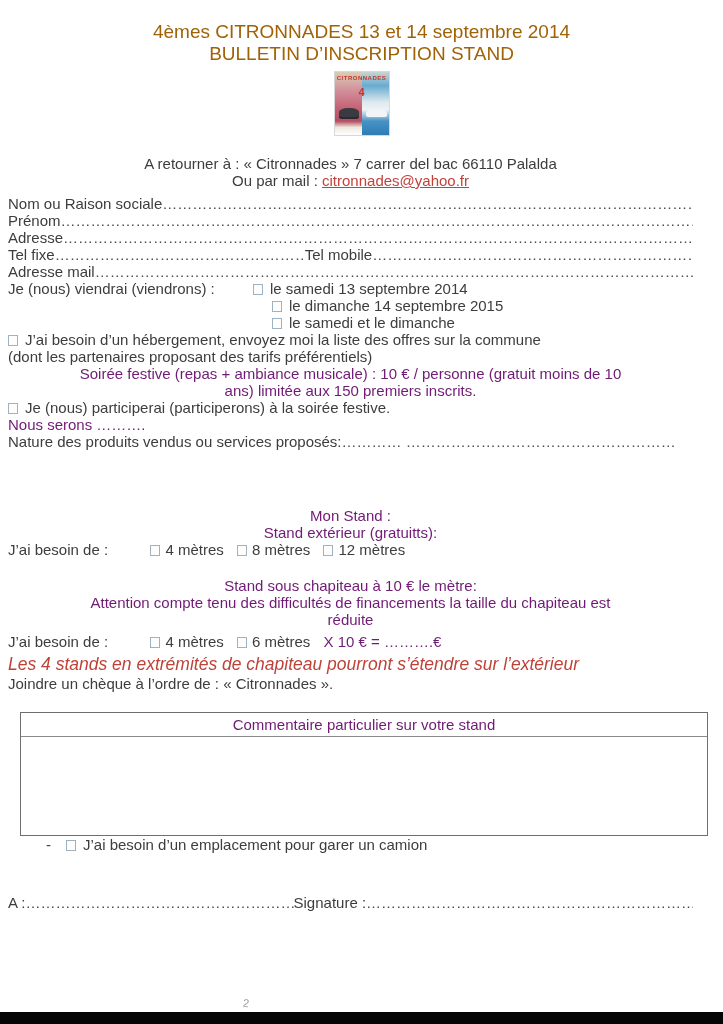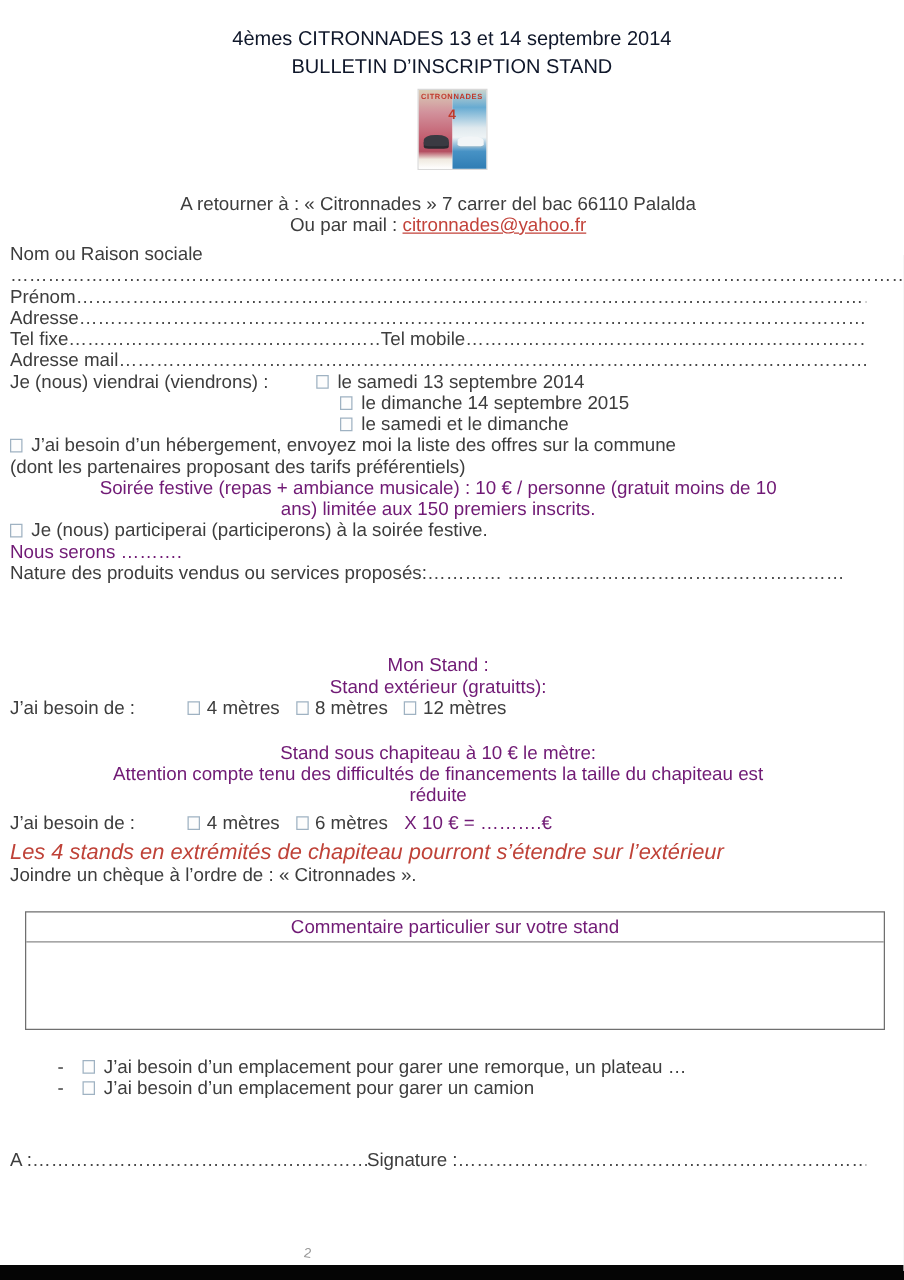--- a/index.html
+++ b/index.html
@@ -8,21 +8,21 @@
     width:723px;height:1024px;
     margin:0 auto;
     background:#ffffff;
     font-family:"Liberation Sans", sans-serif;
     color:#3d3d3d;
     font-size:15px;
     overflow:hidden;
   }
   .red{color:#701a75;}
   .center{text-align:center;}
-  .title{font-size:16px;line-height:22px;color:#0f172a;text-align:center;}
+  .title{font-size:19px;line-height:22px;color:#a16207;text-align:center;}
   .title.first{padding-top:21px;}
 
   
   .poster{position:relative;width:56px;height:65px;margin:6px auto 0 auto;display:flex;border:1px solid #d8d8d8;box-sizing:border-box;}
   .poster-left{flex:1;background:linear-gradient(180deg,#d9cdb6 0%,#d2929c 28%,#c25c6e 62%,#b44f62 78%,#efe9df 88%,#ffffff 100%);}
   .poster-right{flex:1;background:linear-gradient(180deg,#c9d4cf 0%,#67abd2 22%,#dfe9ee 48%,#eef3f5 60%,#4792c5 78%,#2f7db4 100%);}
   .poster-title{position:absolute;top:3px;left:0;width:100%;text-align:center;font-size:6px;font-weight:bold;color:#c0392b;letter-spacing:.5px;}
   .poster-num{position:absolute;top:14px;left:24px;font-size:11px;font-weight:bold;color:#c0392b;}
   .car{position:absolute;border-radius:45% 45% 20% 20%;}
   .car.old{left:4px;top:36px;width:20px;height:9px;background:#3a3a42;box-shadow:0 2px 0 #2a2a30;}
@@ -37,36 +37,36 @@
 
   .cb{display:inline-block;width:10px;height:11px;border:1px solid #9fb2c2;background:#fdfdfd;vertical-align:-1px;margin-right:7px;box-sizing:border-box;}
   .opt{margin-right:9px;}
   .opt .cb{margin-right:5px;}
   .indent-opt{margin-left:264px;}
   .gap40{display:inline-block;width:34px;}
   .bigred{font-size:17.5px;line-height:22px;color:#bf4238;padding:0 4px 0 8px;margin-top:3px;white-space:nowrap;font-style:italic;}
 
   .comment-box{
     margin:20px 15px 0 20px;
-    width:688px;height:95px;
+    width:688px;height:124px;
     border:1px solid #6f6f6f;
     box-sizing:border-box;
   }
   .comment-box-header{
     border-bottom:1px solid #8a8a8a;
     text-align:center;line-height:23px;height:24px;box-sizing:border-box;
   }
   .parking-line{padding-left:46px;}
   .parking-dash{display:inline-block;width:20px;}
 
   .footer-line{margin-top:41px;}
   .page-mark{position:absolute;left:243px;top:997px;font-size:11px;color:#9a9a9a;transform:rotate(8deg);}
   .bottom-bar{position:absolute;left:0;right:0;bottom:0;height:12px;background:#050505;}
   .mt57{margin-top:57px;} .mt31{} .mt19{margin-top:19px;}
-  .mt21{margin-top:21px;} .mt6{margin-top:6px;flex-direction:column;} .mt5{margin-top:5px;}
+  .mt21{margin-top:21px;} .mt6{margin-top:6px;} .mt5{margin-top:5px;}
   a.email{color:#c2423a;text-decoration:underline;}
 </style>
 </head>
 <body>
 
 <div class="page">
 
   <div class="title first">4èmes CITRONNADES 13 et 14 septembre 2014</div>
   <div class="title">BULLETIN D’INSCRIPTION STAND</div>
 
@@ -154,23 +154,20 @@
     <span class="opt"><span class="cb"></span><span>6 mètres</span></span>
     <span class="red">X 10 € = ……….€</span>
   </div>
   <div class="bigred">Les 4 stands en extrémités de chapiteau pourront s’étendre sur l’extérieur</div>
   <div class="line">Joindre un chèque à l’ordre de : « Citronnades ».</div>
 
   <div class="comment-box">
     <div class="comment-box-header red">Commentaire particulier sur votre stand</div>
   </div>
 
-  <div class="line parking-line mt21">
-    <span class="parking-dash">-</span><span class="cb"></span><span>J’ai besoin d’un emplacement pour garer une remorque, un plateau …</span>
-  </div>
   <div class="line parking-line">
     <span class="parking-dash">-</span><span class="cb"></span><span>J’ai besoin d’un emplacement pour garer un camion</span>
   </div>
 
   <div class="line flexline footer-line">
     <span class="nowrap">A : </span>
     <span class="dots fixed268">…………………………………………………………………………………………………………………………………………………………</span>
     <span class="nowrap">Signature : </span>
     <span class="dots">…………………………………………………………………………………………………………………………………………………………</span>
   </div>

